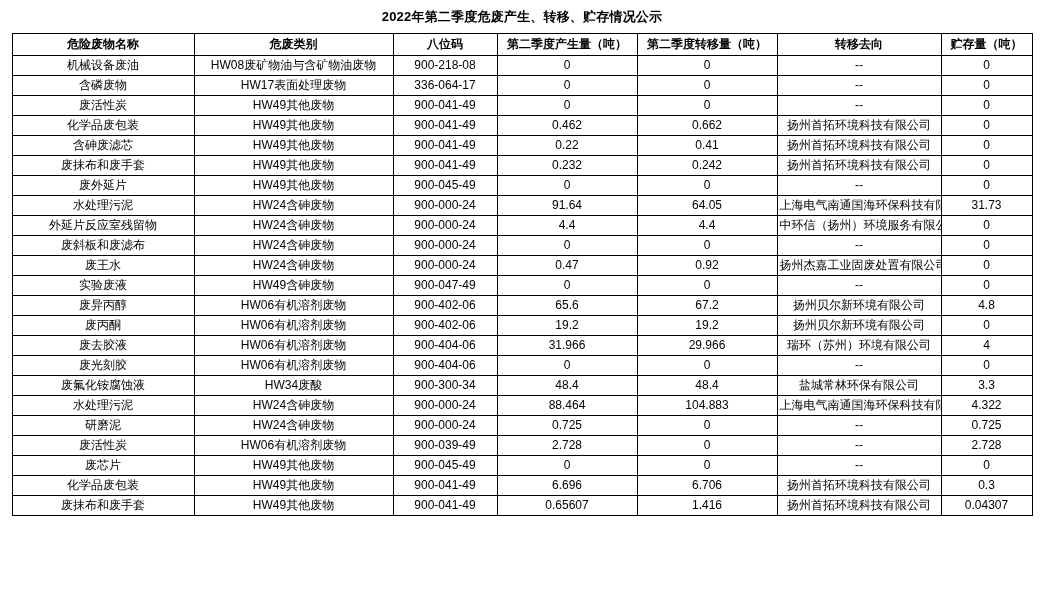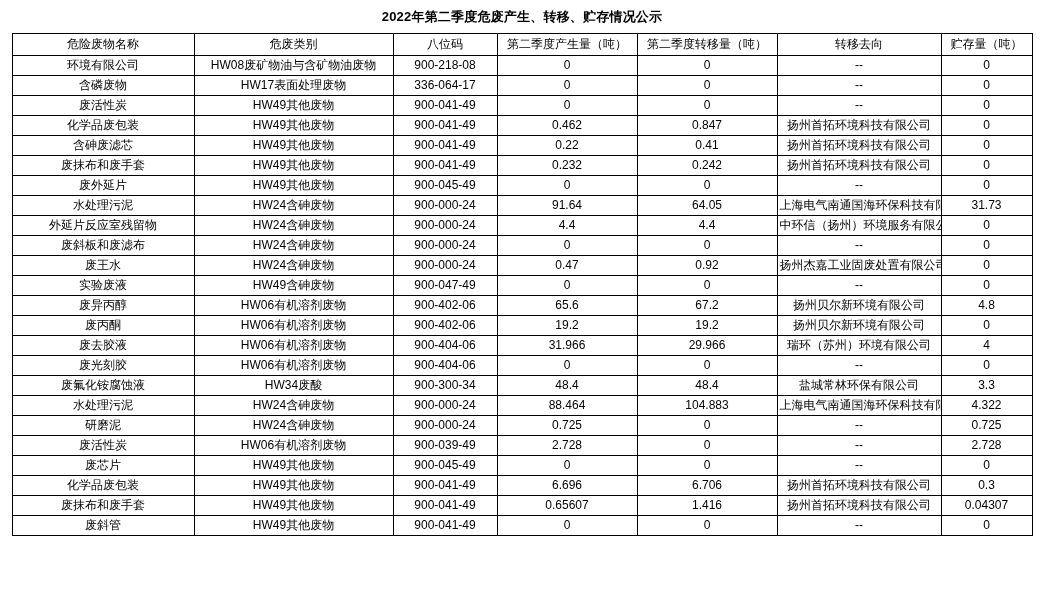--- a/index.html
+++ b/index.html
@@ -38,21 +38,21 @@
     font-size: 12px;
     text-align: center;
     vertical-align: middle;
     height: 19px;
     line-height: 17px;
     padding: 0 2px;
     overflow: hidden;
     white-space: nowrap;
   }
   table.waste-table th {
-    font-weight: normal;
+    font-weight: bold;
     height: 21px;
   }
   col.c0 { width: 182px; }
   col.c1 { width: 199px; }
   col.c2 { width: 104px; }
   col.c3 { width: 140px; }
   col.c4 { width: 140px; }
   col.c5 { width: 164px; }
   col.c6 { width: 91px; }
 </style>
@@ -79,21 +79,21 @@
         <th>危废类别</th>
         <th>八位码</th>
         <th>第二季度产生量（吨）</th>
         <th>第二季度转移量（吨）</th>
         <th>转移去向</th>
         <th>贮存量（吨）</th>
       </tr>
     </thead>
     <tbody id="table-body">
         <tr>
-          <td>环境有限公司</td>
+          <td>机械设备废油</td>
           <td>HW08废矿物油与含矿物油废物</td>
           <td>900-218-08</td>
           <td>0</td>
           <td>0</td>
           <td>--</td>
           <td>0</td>
         </tr>
         <tr>
           <td>含磷废物</td>
           <td>HW17表面处理废物</td>
@@ -110,21 +110,21 @@
           <td>0</td>
           <td>0</td>
           <td>--</td>
           <td>0</td>
         </tr>
         <tr>
           <td>化学品废包装</td>
           <td>HW49其他废物</td>
           <td>900-041-49</td>
           <td>0.462</td>
-          <td>0.847</td>
+          <td>0.662</td>
           <td>扬州首拓环境科技有限公司</td>
           <td>0</td>
         </tr>
         <tr>
           <td>含砷废滤芯</td>
           <td>HW49其他废物</td>
           <td>900-041-49</td>
           <td>0.22</td>
           <td>0.41</td>
           <td>扬州首拓环境科技有限公司</td>
@@ -285,25 +285,16 @@
         </tr>
         <tr>
           <td>废抹布和废手套</td>
           <td>HW49其他废物</td>
           <td>900-041-49</td>
           <td>0.65607</td>
           <td>1.416</td>
           <td>扬州首拓环境科技有限公司</td>
           <td>0.04307</td>
         </tr>
-        <tr>
-          <td>废斜管</td>
-          <td>HW49其他废物</td>
-          <td>900-041-49</td>
-          <td>0</td>
-          <td>0</td>
-          <td>--</td>
-          <td>0</td>
-        </tr>
       </tbody>
   </table>
 
 </div>
 
 </body></html>

